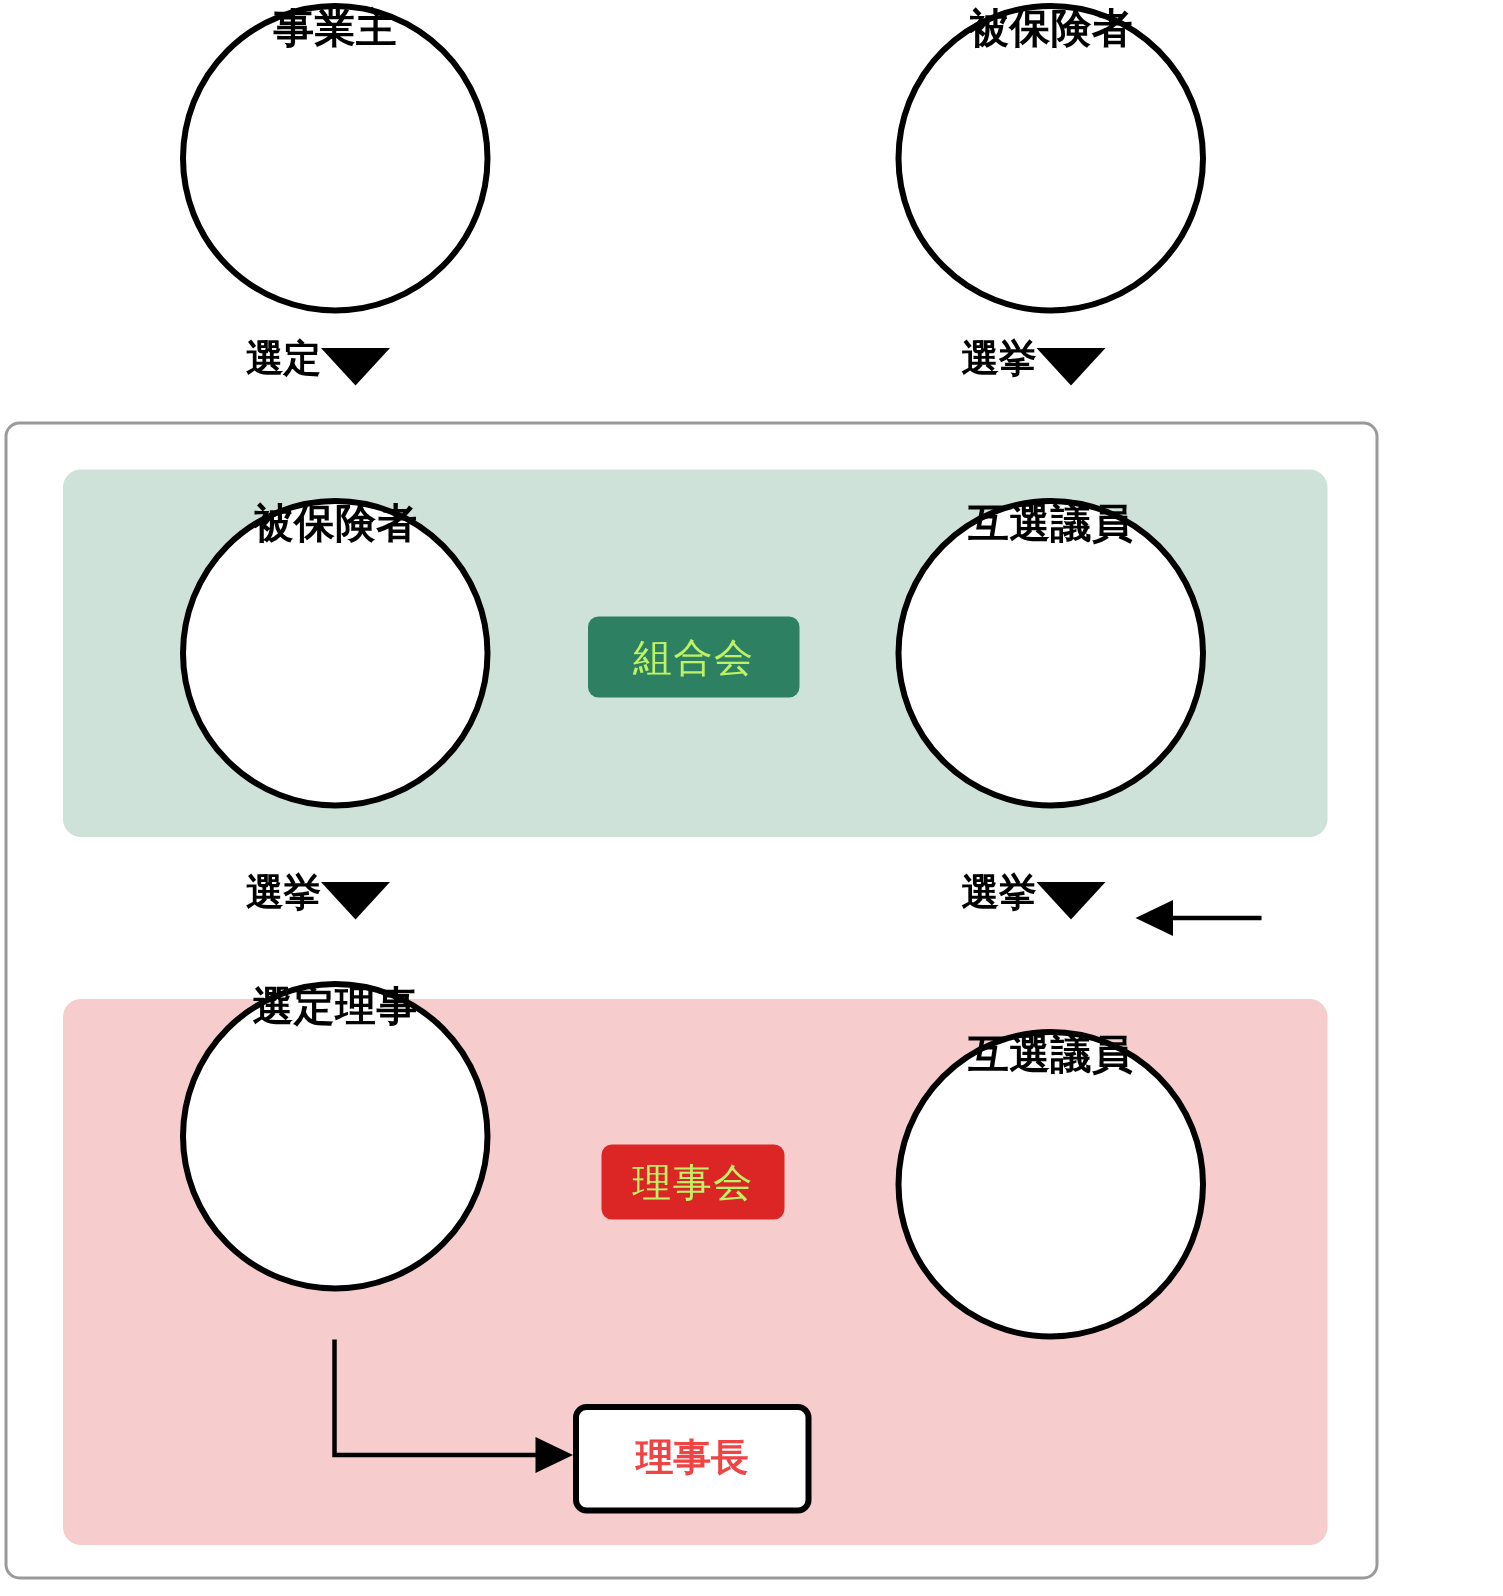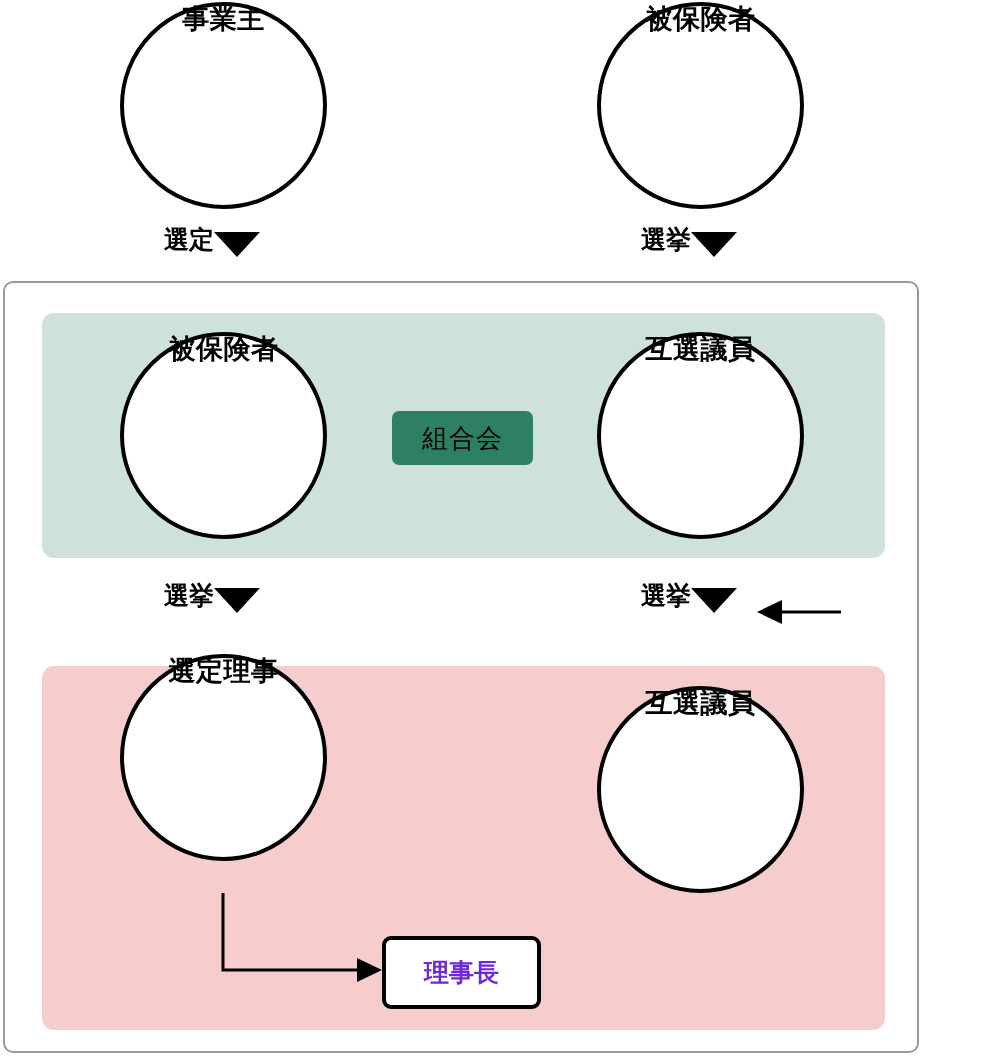--- a/index.html
+++ b/index.html
@@ -110,21 +110,21 @@
   .flow-c { left: 164px; top: 577px; }
   .flow-d { left: 641px; top: 577px; }
 
   
   .badge {
     position: absolute;
     display: flex;
     align-items: center;
     justify-content: center;
     border-radius: 7px;
-    color: #000000;
+    color: #bef264;
     font-size: 26px;
     font-weight: normal;
     letter-spacing: 1px;
     line-height: 1;
     z-index: 5;
     white-space: nowrap;
   }
   .badge-assembly {
     left: 392px; top: 411px; width: 141px; height: 54px;
     background: #2d8062;
@@ -170,21 +170,21 @@
     background: #ffffff;
     box-sizing: border-box;
     display: flex;
     align-items: center;
     justify-content: center;
     z-index: 6;
   }
   .chairman-label {
     font-size: 25px;
     font-weight: bold;
-    color: #6d28d9;
+    color: #ef4444;
     line-height: 1;
     white-space: nowrap;
   }
 
   
   .connector-svg {
     position: absolute;
     left: 0;
     top: 0;
     width: 1002px;
@@ -251,20 +251,23 @@
 
   <div class="circle circle-mutual-deleg">
     <span class="circle-label">互選議員</span>
   </div>
 
 
   <div class="circle circle-sel-director">
     <span class="circle-label">選定理事</span>
   </div>
 
+  <div class="badge badge-board">
+    <span>理事会</span>
+  </div>
 
   <div class="circle circle-mutual-deleg2">
     <span class="circle-label">互選議員</span>
   </div>
 
   <div class="chairman-box">
     <span class="chairman-label">理事長</span>
   </div>
 
 </div>

